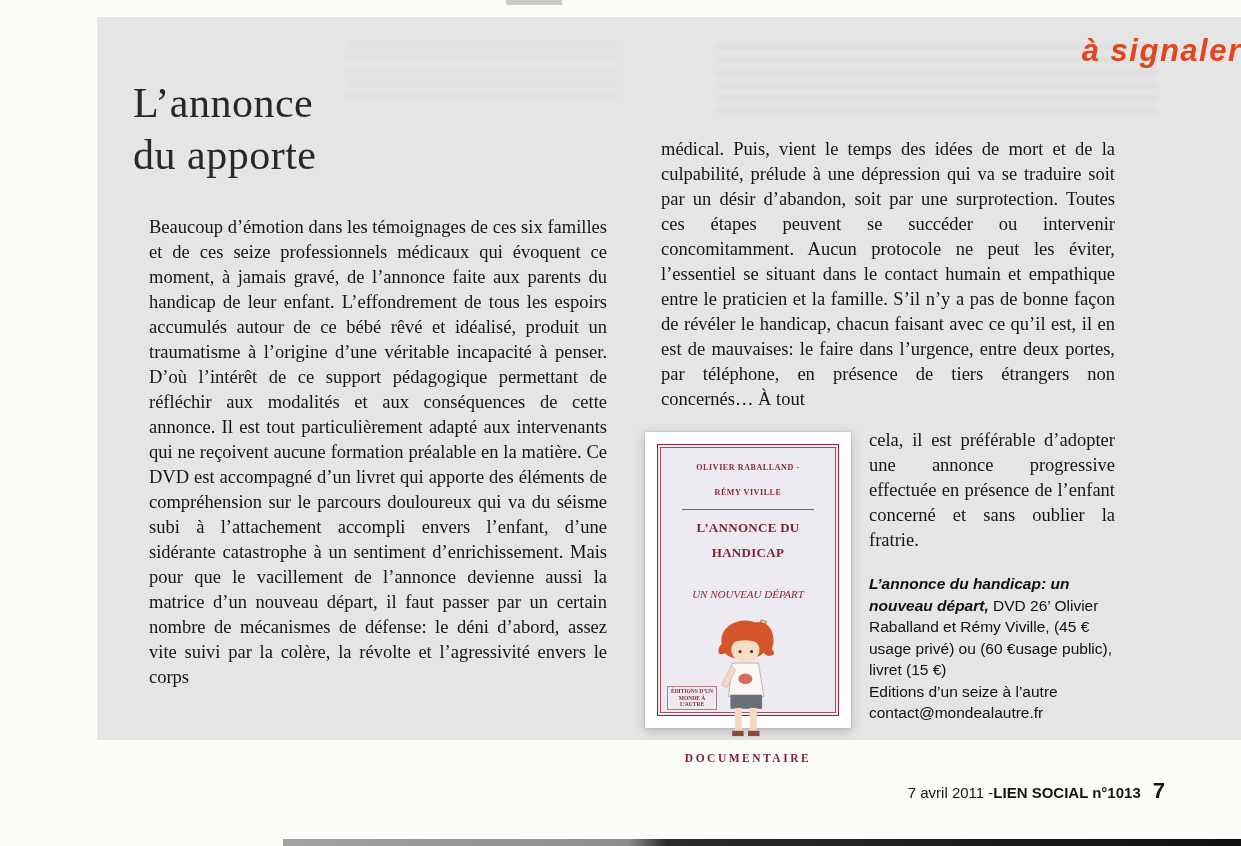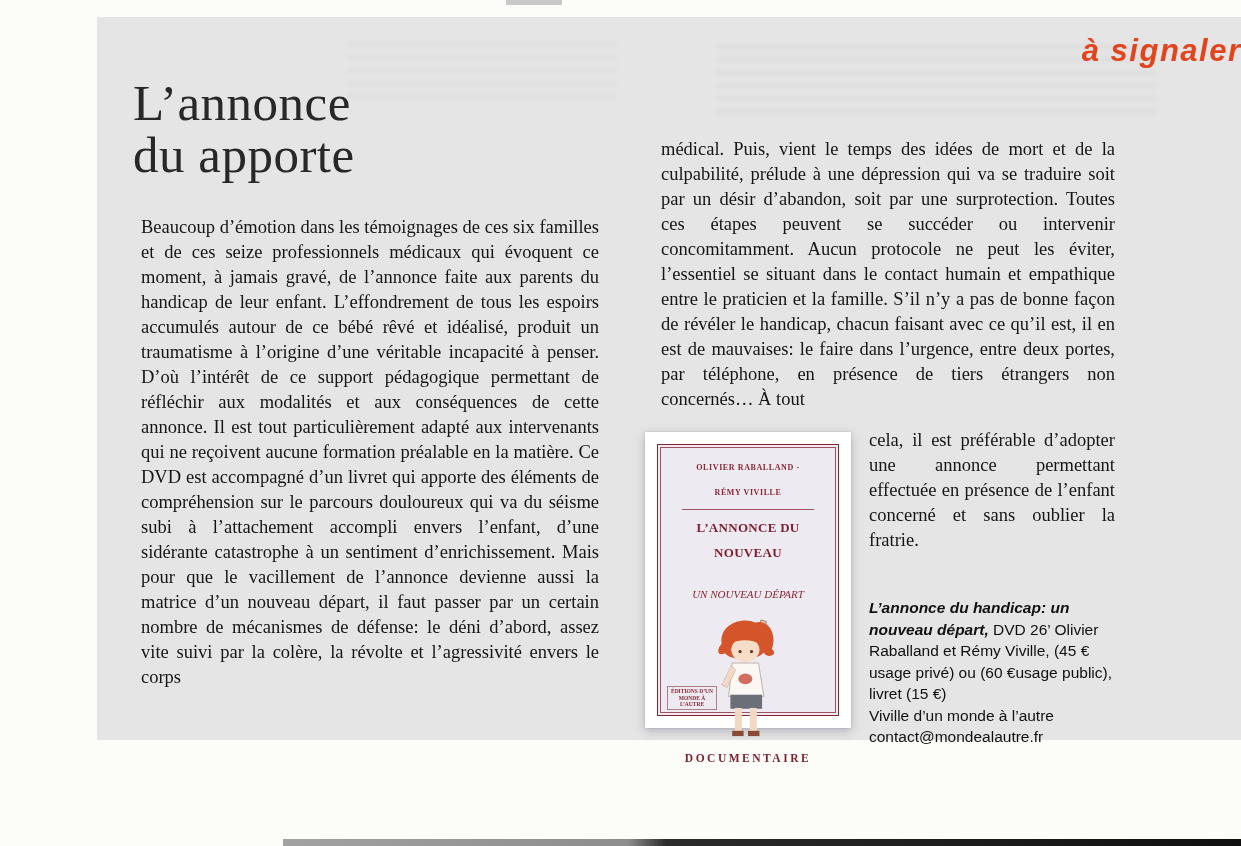--- a/index.html
+++ b/index.html
@@ -20,30 +20,30 @@
   .flag {
     position:absolute; top:16px; right:50px;
     font-family:"Liberation Sans", sans-serif;
     font-style:italic; font-weight:bold;
     font-size:31px; letter-spacing:1.5px;
     color:#e2451d;
   }
   
   .title {
     position:absolute; left:36px; top:60px;
-    font-size:51px; line-height:52px; font-weight:normal;
+    font-size:42px; line-height:52px; font-weight:normal;
     color:#282828; letter-spacing:0.5px;
   }
   
   .col {
     position:absolute;
     font-size:18.5px; line-height:25px; color:#151515;
     text-align:justify;
   }
-  .col-left  { left:28px;  top:182px; width:490px; }
+  .col-left  { left:36px;  top:182px; width:490px; }
   .col-right { left:548px; top:104px; width:486px; }
   .col p { margin:16px; }
   .rc2 { margin-top:6px !important; }
 
   
   .dvd-figure {
     float:left; width:206px; margin:4px 18px 8px 0;
     background:#ffffff; padding:12px 12px;
     box-shadow:0 3px 10px rgba(70,70,100,0.30), 0 0 2px rgba(70,70,100,0.25);
   }
@@ -68,21 +68,21 @@
   .dvd-pub {
     position:absolute; left:9px; bottom:5px; width:50px;
     font-size:5.5px; line-height:1.2; color:#8a2733; font-weight:bold;
     border:1px solid #b08088; padding:1px; text-align:center;
   }
 
   
   .caption {
     font-family:"Liberation Sans", sans-serif;
     font-size:15.5px; line-height:21.5px; color:#101010;
-    margin-top:44px; text-align:left;
+    margin-top:20px; text-align:left;
   }
   .cap-lead { font-weight:bold; font-style:italic; }
   .cap-line { display:block; }
 
   
   .footer {
     position:absolute; top:778px; right:76px;
     font-family:"Liberation Sans", sans-serif;
     font-size:15px; color:#151515;
     display:flex; align-items:baseline;
@@ -123,21 +123,21 @@
     <div class="col col-left">
       <p>Beaucoup d’émotion dans les témoignages de ces six familles et de ces seize professionnels médicaux qui évoquent ce moment, à jamais gravé, de l’annonce faite aux parents du handicap de leur enfant. L’effondrement de tous les espoirs accumulés autour de ce bébé rêvé et idéalisé, produit un traumatisme à l’origine d’une véritable incapacité à penser. D’où l’intérêt de ce support pédagogique permettant de réfléchir aux modalités et aux conséquences de cette annonce. Il est tout particulièrement adapté aux intervenants qui ne reçoivent aucune formation préalable en la matière. Ce DVD est accompagné d’un livret qui apporte des éléments de compréhension sur le parcours douloureux qui va du séisme subi à l’attachement accompli envers l’enfant, d’une sidérante catastrophe à un sentiment d’enrichissement. Mais pour que le vacillement de l’annonce devienne aussi la matrice d’un nouveau départ, il faut passer par un certain nombre de mécanismes de défense: le déni d’abord, assez vite suivi par la colère, la révolte et l’agressivité envers le corps</p>
     </div>
 
     <div class="col col-right">
       <p class="rc1">médical. Puis, vient le temps des idées de mort et de la culpabilité, prélude à une dépression qui va se traduire soit par un désir d’abandon, soit par une surprotection. Toutes ces étapes peuvent se succéder ou intervenir concomitamment. Aucun protocole ne peut les éviter, l’essentiel se situant dans le contact humain et empathique entre le praticien et la famille. S’il n’y a pas de bonne façon de révéler le handicap, chacun faisant avec ce qu’il est, il en est de mauvaises: le faire dans l’urgence, entre deux portes, par téléphone, en présence de tiers étrangers non concernés… À tout</p>
 
       <figure class="dvd-figure">
         <div class="dvd-cover">
           <div class="dvd-authors">OLIVIER RABALLAND - RÉMY VIVILLE</div>
-          <div class="dvd-title">L’ANNONCE DU NOUVEAU</div>
+          <div class="dvd-title">L’ANNONCE DU HANDICAP</div>
           <div class="dvd-subtitle">UN NOUVEAU DÉPART</div>
           <div class="dvd-art">
             <svg viewBox="0 0 120 150" width="112" height="132" aria-hidden="true">
               <path d="M62 42 L75 9 L81 11 L70 44 Z" fill="#f3d9c4" stroke="#9a6a4a" stroke-width="1"></path>
               <path d="M30 36 C27 13 55 5 68 12 C85 7 93 28 87 42 C96 50 80 53 78 46 C70 56 40 56 34 47 C25 51 24 43 30 36 Z" fill="#d4552a"></path>
               <ellipse cx="57" cy="43" rx="16" ry="14" fill="#f6ddc8"></ellipse>
               <path d="M42 35 C48 26 70 26 74 37 C66 31 50 31 42 35 Z" fill="#d4552a"></path>
               <circle cx="51" cy="45" r="1.8" fill="#5a3020"></circle>
               <circle cx="64" cy="45" r="1.8" fill="#5a3020"></circle>
               <path d="M42 58 L72 58 L78 96 L38 96 Z" fill="#fbf8f4" stroke="#b9a8a0" stroke-width="1"></path>
@@ -148,28 +148,33 @@
               <rect x="62" y="109" width="8" height="27" fill="#f3d9c4"></rect>
               <rect x="42" y="135" width="13" height="6" fill="#8a4a3a"></rect>
               <rect x="60" y="135" width="13" height="6" fill="#8a4a3a"></rect>
             </svg>
           </div>
           <div class="dvd-genre">DOCUMENTAIRE</div>
           <div class="dvd-pub">ÉDITIONS D’UN MONDE À L’AUTRE</div>
         </div>
       </figure>
 
-      <p class="rc2">cela, il est préférable d’adopter une annonce permettant effectuée en présence de l’enfant concerné et sans oublier la fratrie.</p>
+      <p class="rc2">cela, il est préférable d’adopter une annonce progressive effectuée en présence de l’enfant concerné et sans oublier la fratrie.</p>
 
       <div class="caption">
         <span class="cap-lead">L’annonce du handicap: un nouveau départ, </span><span>DVD 26’ Olivier Raballand et Rémy Viville, (45 € usage privé) ou (60 €usage public), livret (15 €)</span>
-        <span class="cap-line">Viville d’un monde à l’autre</span>
+        <span class="cap-line">Editions d’un seize à l’autre</span>
         <span class="cap-line">contact@mondealautre.fr</span>
       </div>
     </div>
 
   </div>
 
+  <div class="footer">
+    <span>7 avril 2011 - </span>
+    <span class="journal">LIEN SOCIAL n°1013</span>
+    <span class="pageno">7</span>
+  </div>
 
   <div class="scan-bar-bottom"></div>
   <div class="scan-mark-top"></div>
 
 </div>
 
 </body></html>

